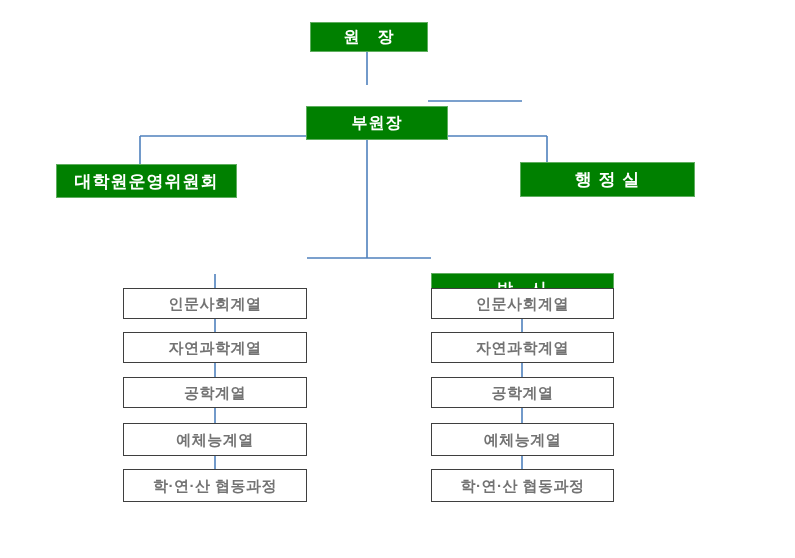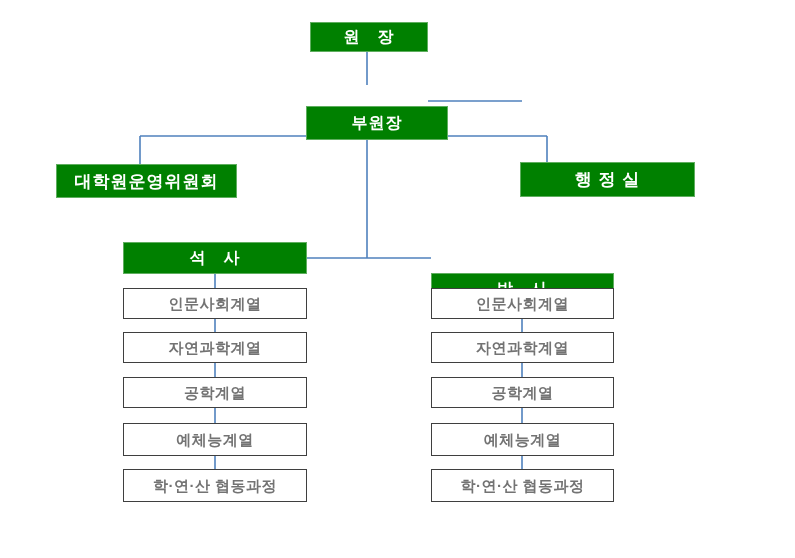--- a/index.html
+++ b/index.html
@@ -54,23 +54,20 @@
 
 
   <div class="gbox fs-mid" style="left:56px;top:164px;width:181px;height:34px;">
     <span class="label">대학원운영위원회</span>
   </div>
 
   <div class="gbox fs-mid" style="left:520px;top:162px;width:175px;height:35px;">
     <span class="label">행 정 실</span>
   </div>
 
-  <div class="gbox fs-big" style="left:123px;top:242px;width:184px;height:32px;">
-    <span class="label">석　사</span>
-  </div>
   <div class="wbox" style="left:123px;top:288px;width:184px;height:31px;">
     <span class="label">인문사회계열</span>
   </div>
   <div class="wbox" style="left:123px;top:332px;width:184px;height:31px;">
     <span class="label">자연과학계열</span>
   </div>
   <div class="wbox" style="left:123px;top:377px;width:184px;height:31px;">
     <span class="label">공학계열</span>
   </div>
   <div class="wbox" style="left:123px;top:423px;width:184px;height:33px;">

